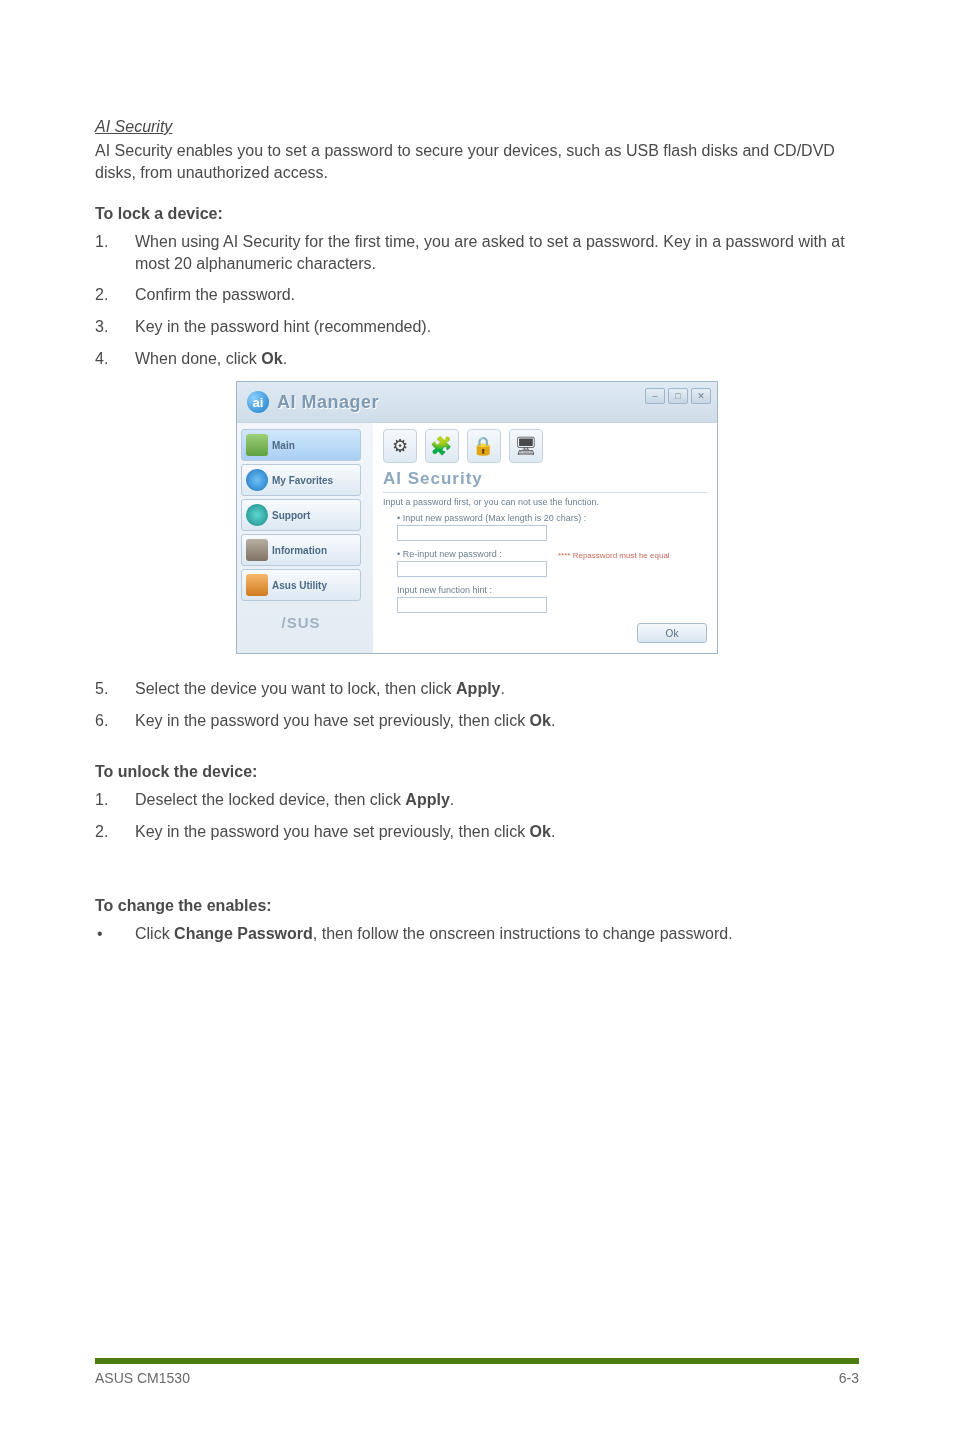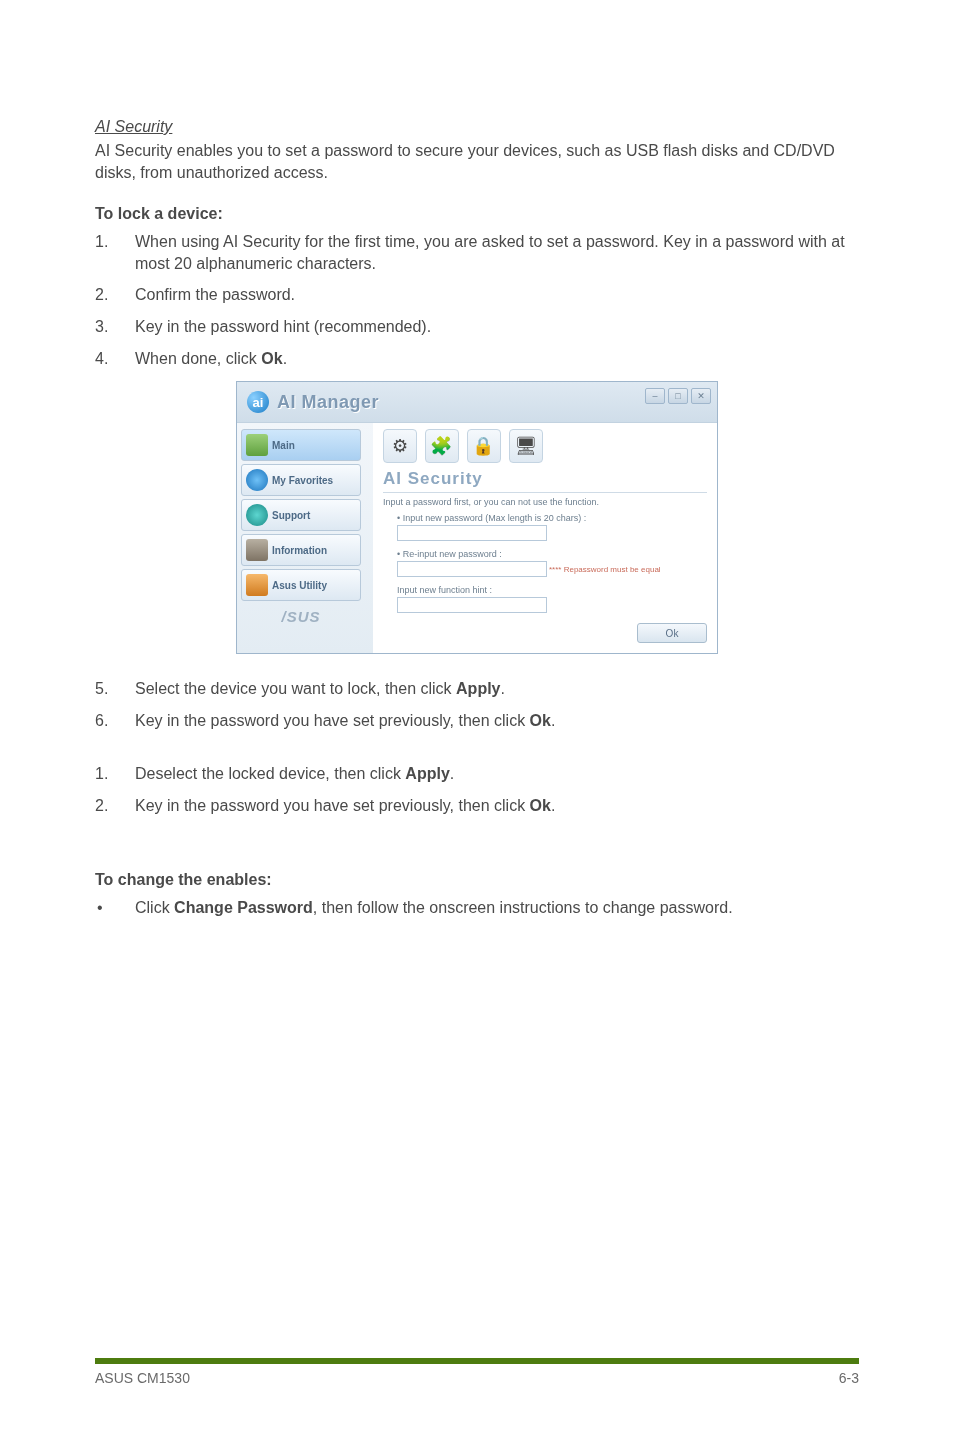--- a/index.html
+++ b/index.html
@@ -131,24 +131,24 @@
     width: 22px; height: 22px;
     border-radius: 3px;
     flex-shrink: 0;
   }
   .ic-main { background: linear-gradient(#9cd07a,#5fa03e); }
   .ic-fav  { background: radial-gradient(circle,#6fc1f7,#1d75bd); border-radius:50%; }
   .ic-sup  { background: radial-gradient(circle,#5dd6d0,#1a8a86); border-radius:50%; }
   .ic-info { background: linear-gradient(#b8b0a2,#7e7364); }
   .ic-util { background: linear-gradient(#f6b86b,#d07b1f); }
   .aim-brand {
+    margin-top: 6px;
     height: 24px;
     display:flex;align-items:center;justify-content:center;
     color:#9fb1c2;
-    font-style: italic;
     font-weight: bold;
     font-size: 15px;
     letter-spacing: 1px;
   }
   .aim-main {
     flex: 1;
     background: #fff;
     padding: 6px 10px 10px 10px;
     position: relative;
   }
@@ -190,26 +190,26 @@
   }
   .aim-input {
     width: 150px;
     height: 16px;
     border: 1px solid #b7c9da;
     background: #fff;
   }
   .aim-reinput-row {
     display:flex;
     align-items:flex-start;
-    gap:2px;
+    gap:11px;
   }
   .aim-note {
     font-size: 8px;
     color: #c96b5a;
-    margin-top: 16px;
+    margin-top: 2px;
   }
   .aim-okrow {
     display:flex;
     justify-content:flex-end;
     margin-top: 10px;
   }
   .aim-ok {
     width: 70px; height: 20px;
     background: linear-gradient(#f4f8fc,#d9e5ef);
     border: 1px solid #a9bdce;
@@ -333,20 +333,21 @@
         <span class="litext">Select the device you want to lock, then click <b>Apply</b>.</span>
       </li>
     <li>
         <span class="num">6.</span>
         <span class="litext">Key in the password you have set previously, then click <b>Ok</b>.</span>
       </li>
   </ol>
 
   <div class="block-gap"></div>
 
+  <div class="heading">To unlock the device:</div>
   <ol class="numlist">
     <li>
         <span class="num">1.</span>
         <span class="litext">Deselect the locked device, then click <b>Apply</b>.</span>
       </li>
     <li>
         <span class="num">2.</span>
         <span class="litext">Key in the password you have set previously, then click <b>Ok</b>.</span>
       </li>
   </ol>

